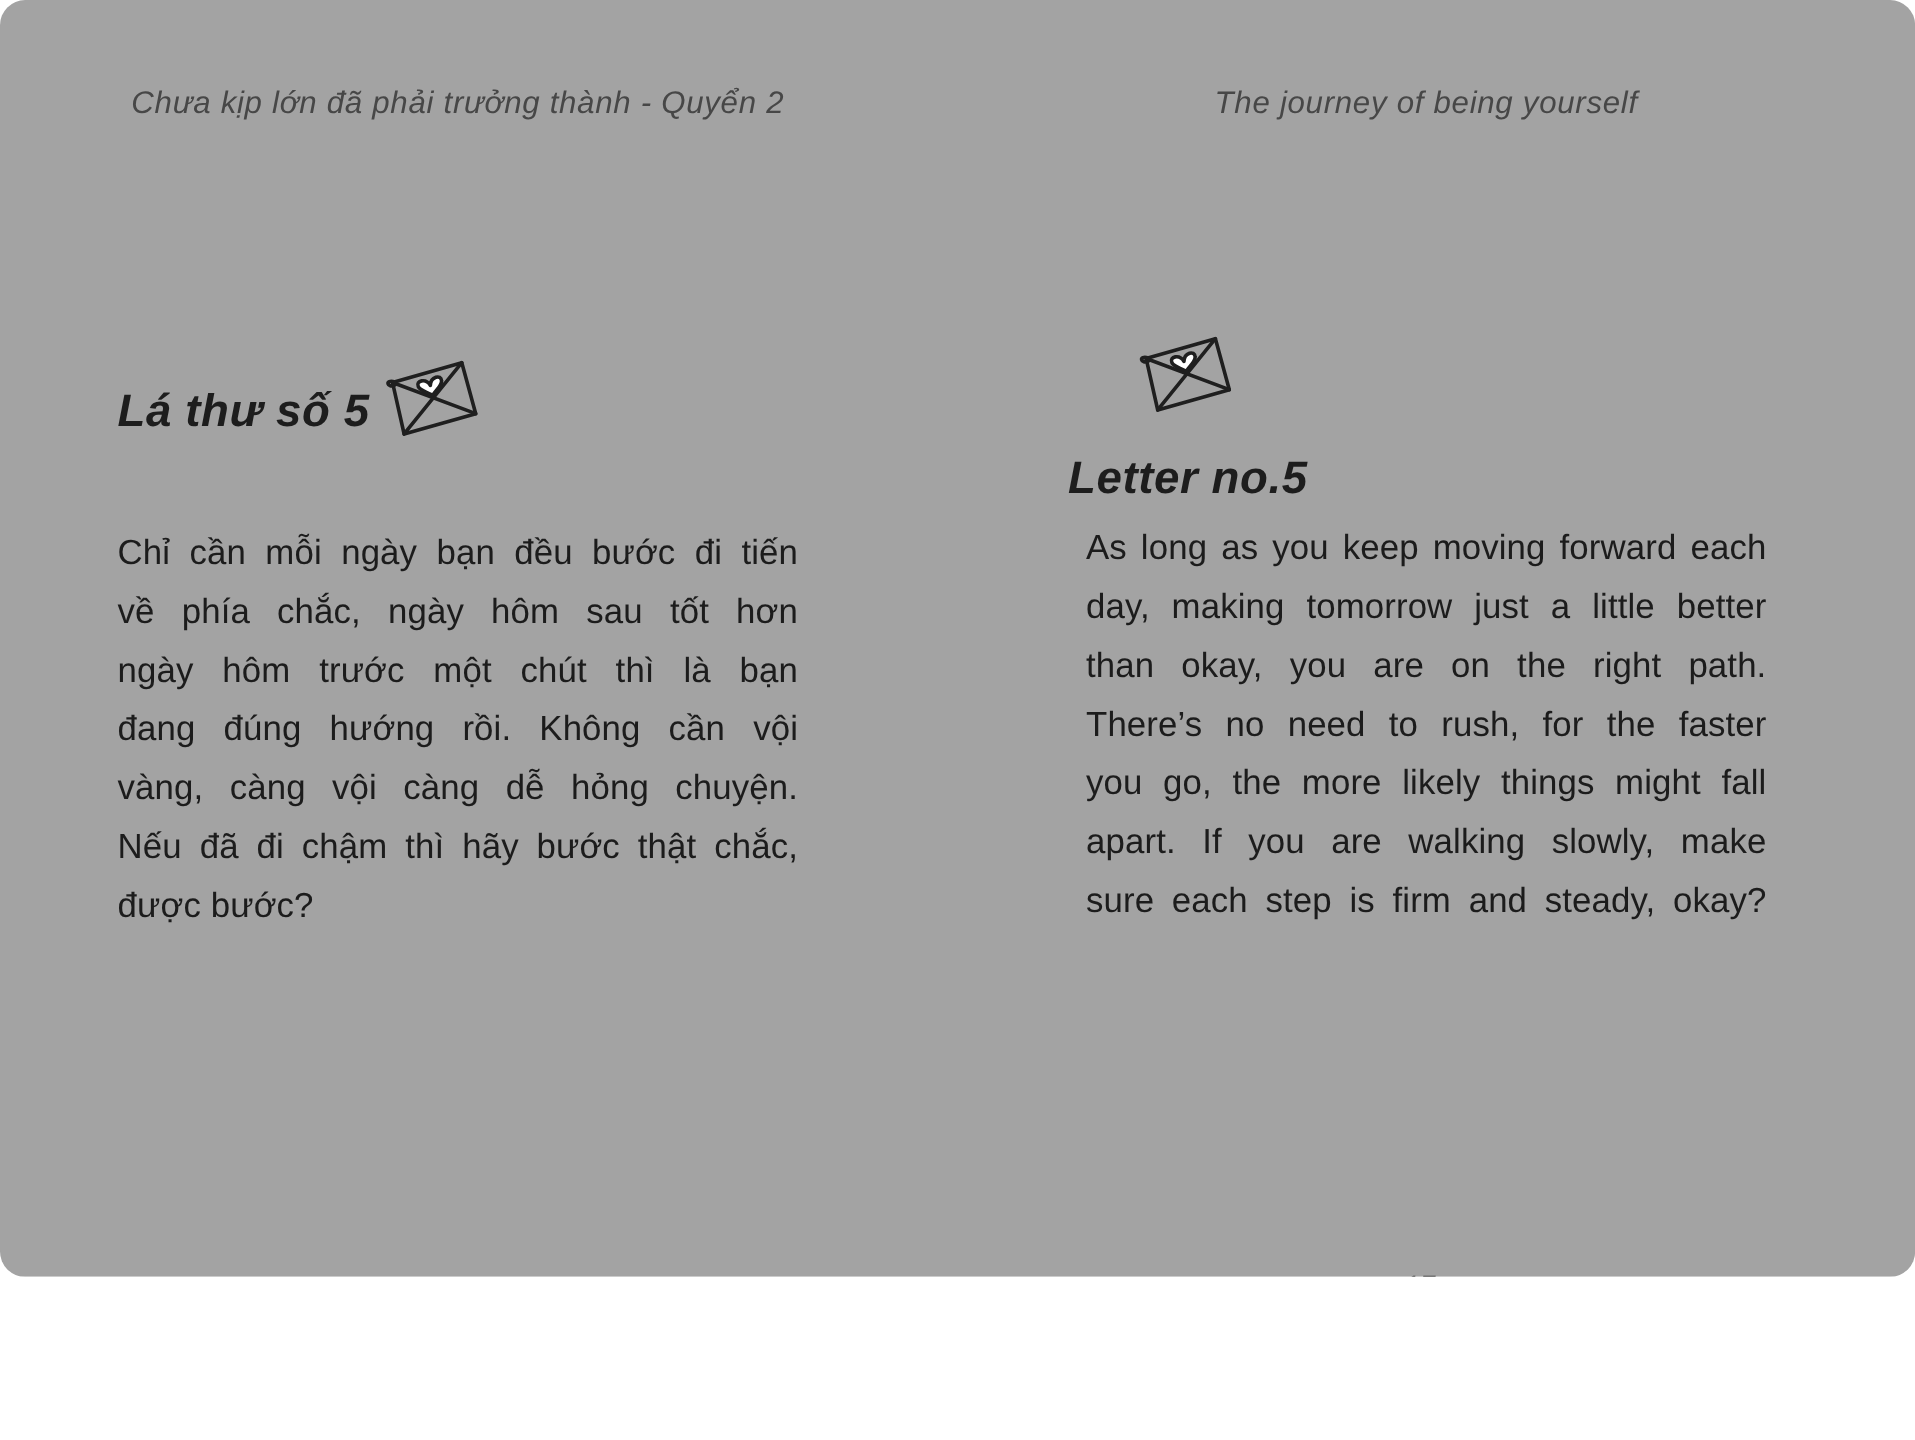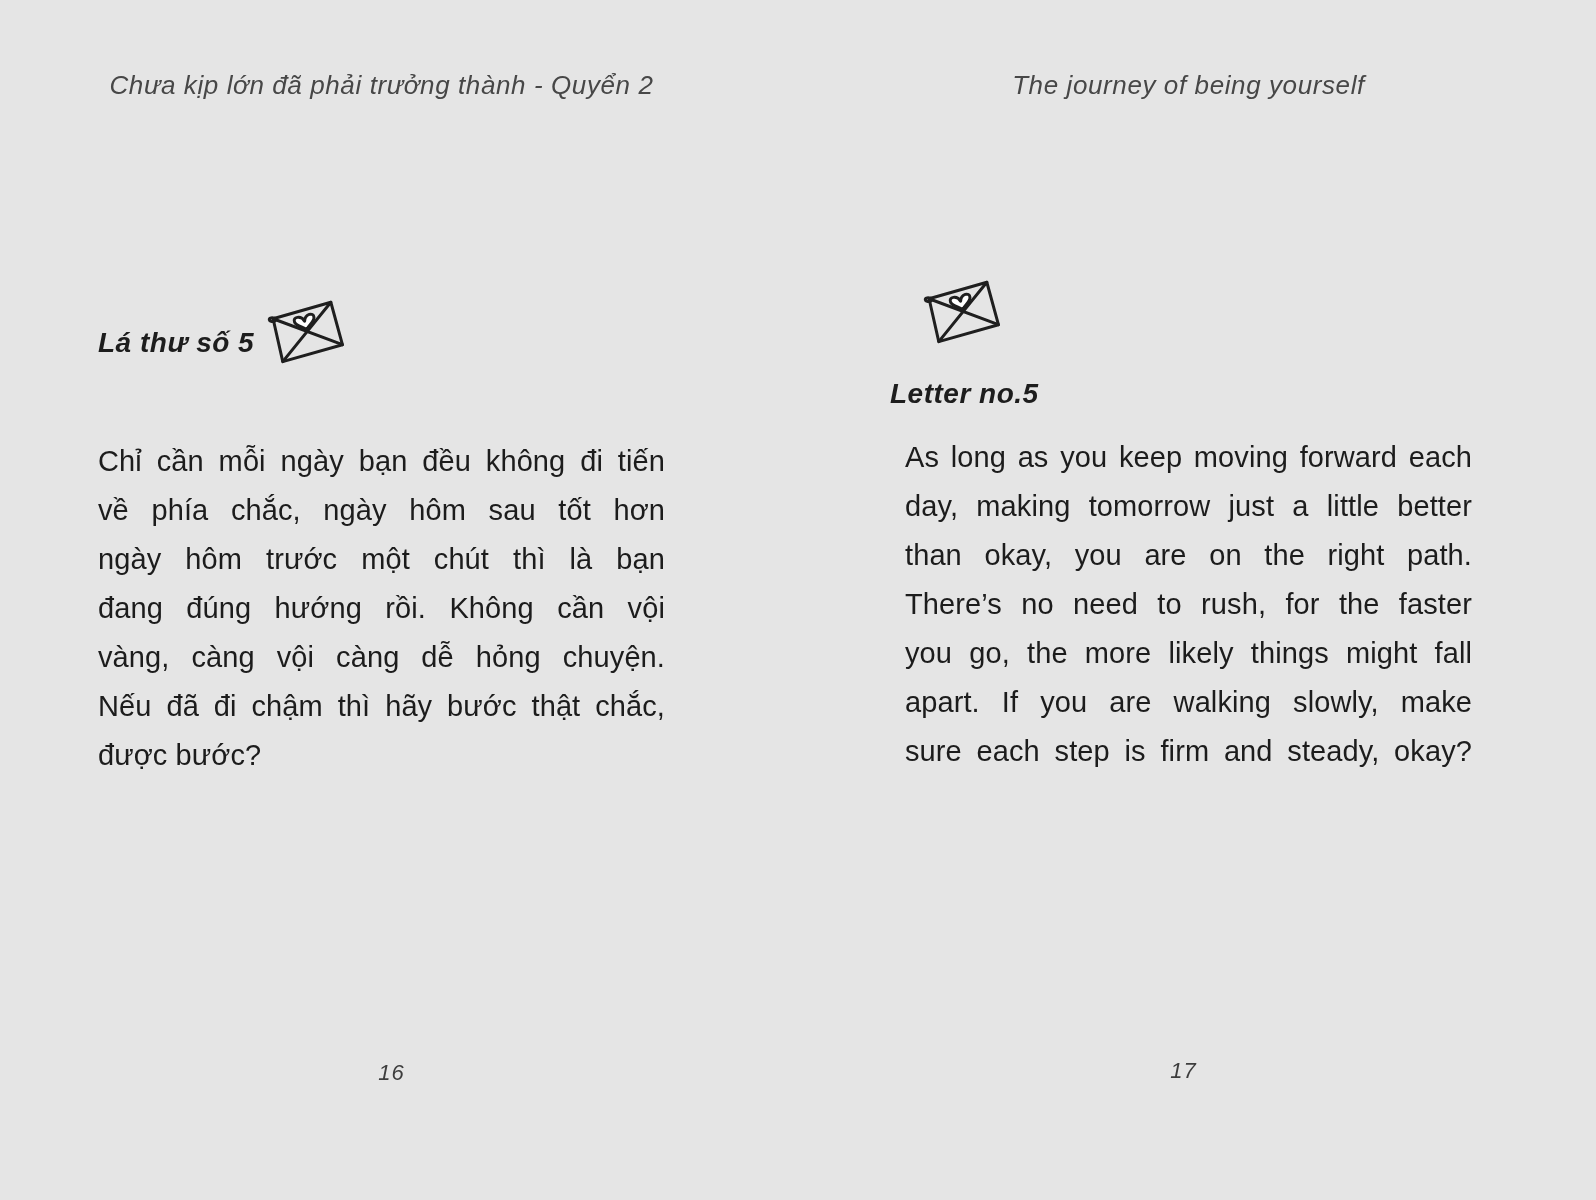--- a/index.html
+++ b/index.html
@@ -3,24 +3,25 @@
 <meta charset="utf-8">
 <style>
   html, body {
     margin: 0;
     padding: 0;
     background: #ffffff;
   }
   .spread {
     position: relative;
     width: 1596px;
-    height: 1200px;
-    background: #e5e5e5;
+    height: 1064px;
+    background: #a3a3a3;
     overflow: hidden;
     font-family: "Liberation Sans", "DejaVu Sans", sans-serif;
+    border-radius: 21px;
   }
   .running-header {
     position: absolute;
     width: 567px;
     text-align: center;
     font-style: italic;
     font-weight: 300;
     font-size: 26px;
     letter-spacing: 0.6px;
     color: #474747;
@@ -32,21 +33,21 @@
     position: absolute;
     display: flex;
     align-items: center;
     gap: 18px;
   }
   .title-row-left  { left: 98px;  top: 314px; }
   .title-row-right { left: 890px; top: 294px; flex-direction: column; }
   .letter-title {
     font-style: italic;
     font-weight: 600;
-    font-size: 28px;
+    font-size: 38px;
     letter-spacing: 0.5px;
     color: #1d1d1d;
     white-space: nowrap;
   }
   .env-wrap {
     width: 72px;
     height: 58px;
     transform: rotate(-14deg) translateY(-12px);
     flex: 0 0 auto;
   }
@@ -96,21 +97,21 @@
         <path d="M8 8 L68 6 L69 50 L7 52 Z"></path>
         <path d="M8 8 L69 50"></path>
         <path d="M68 6 L7 52"></path>
         <path d="M10 8 C2 3.5 2.5 12 9.5 10.5"></path>
         <path d="M38 18 C36 11 27 11 28 16.5 C28.6 20.5 34 22.5 38 26.5 C42 22.5 47.4 20.5 48 16.5 C49 11 40 11 38 18 Z" fill="#ffffff"></path>
       </svg>
     </div>
   </div>
 
   <div class="body-block body-left">
-    <div class="jline">Chỉ cần mỗi ngày bạn đều không đi tiến</div>
+    <div class="jline">Chỉ cần mỗi ngày bạn đều bước đi tiến</div>
     <div class="jline">về phía chắc, ngày hôm sau tốt hơn</div>
     <div class="jline">ngày hôm trước một chút thì là bạn</div>
     <div class="jline">đang đúng hướng rồi. Không cần vội</div>
     <div class="jline">vàng, càng vội càng dễ hỏng chuyện.</div>
     <div class="jline">Nếu đã đi chậm thì hãy bước thật chắc,</div>
     <div class="jline flush-left">được bước?</div>
   </div>
 
   <div class="page-number pn-left">16</div>
 

